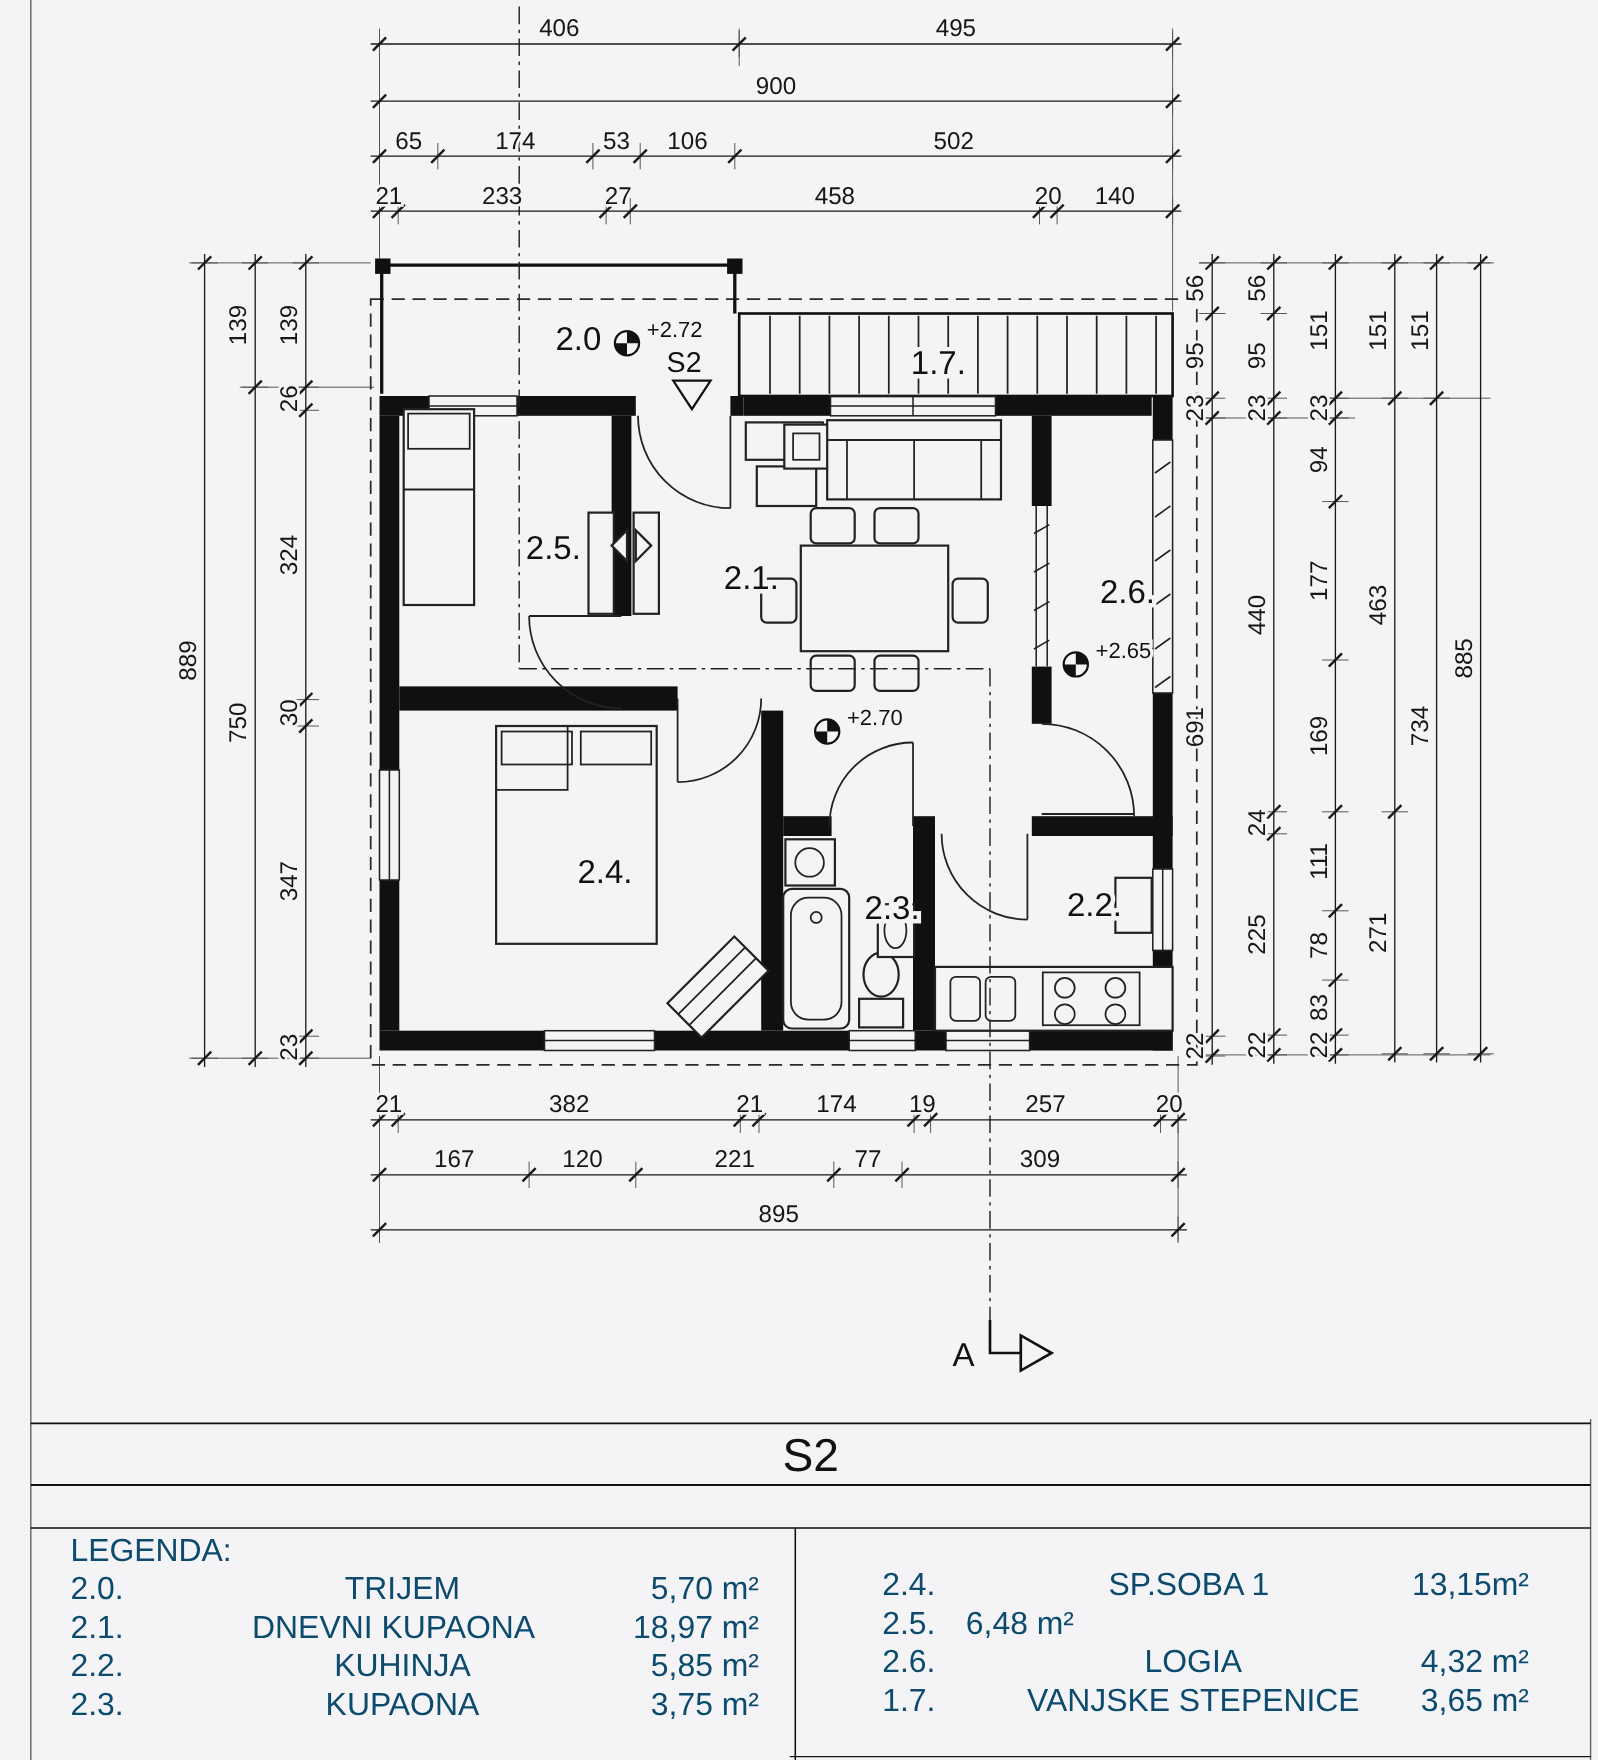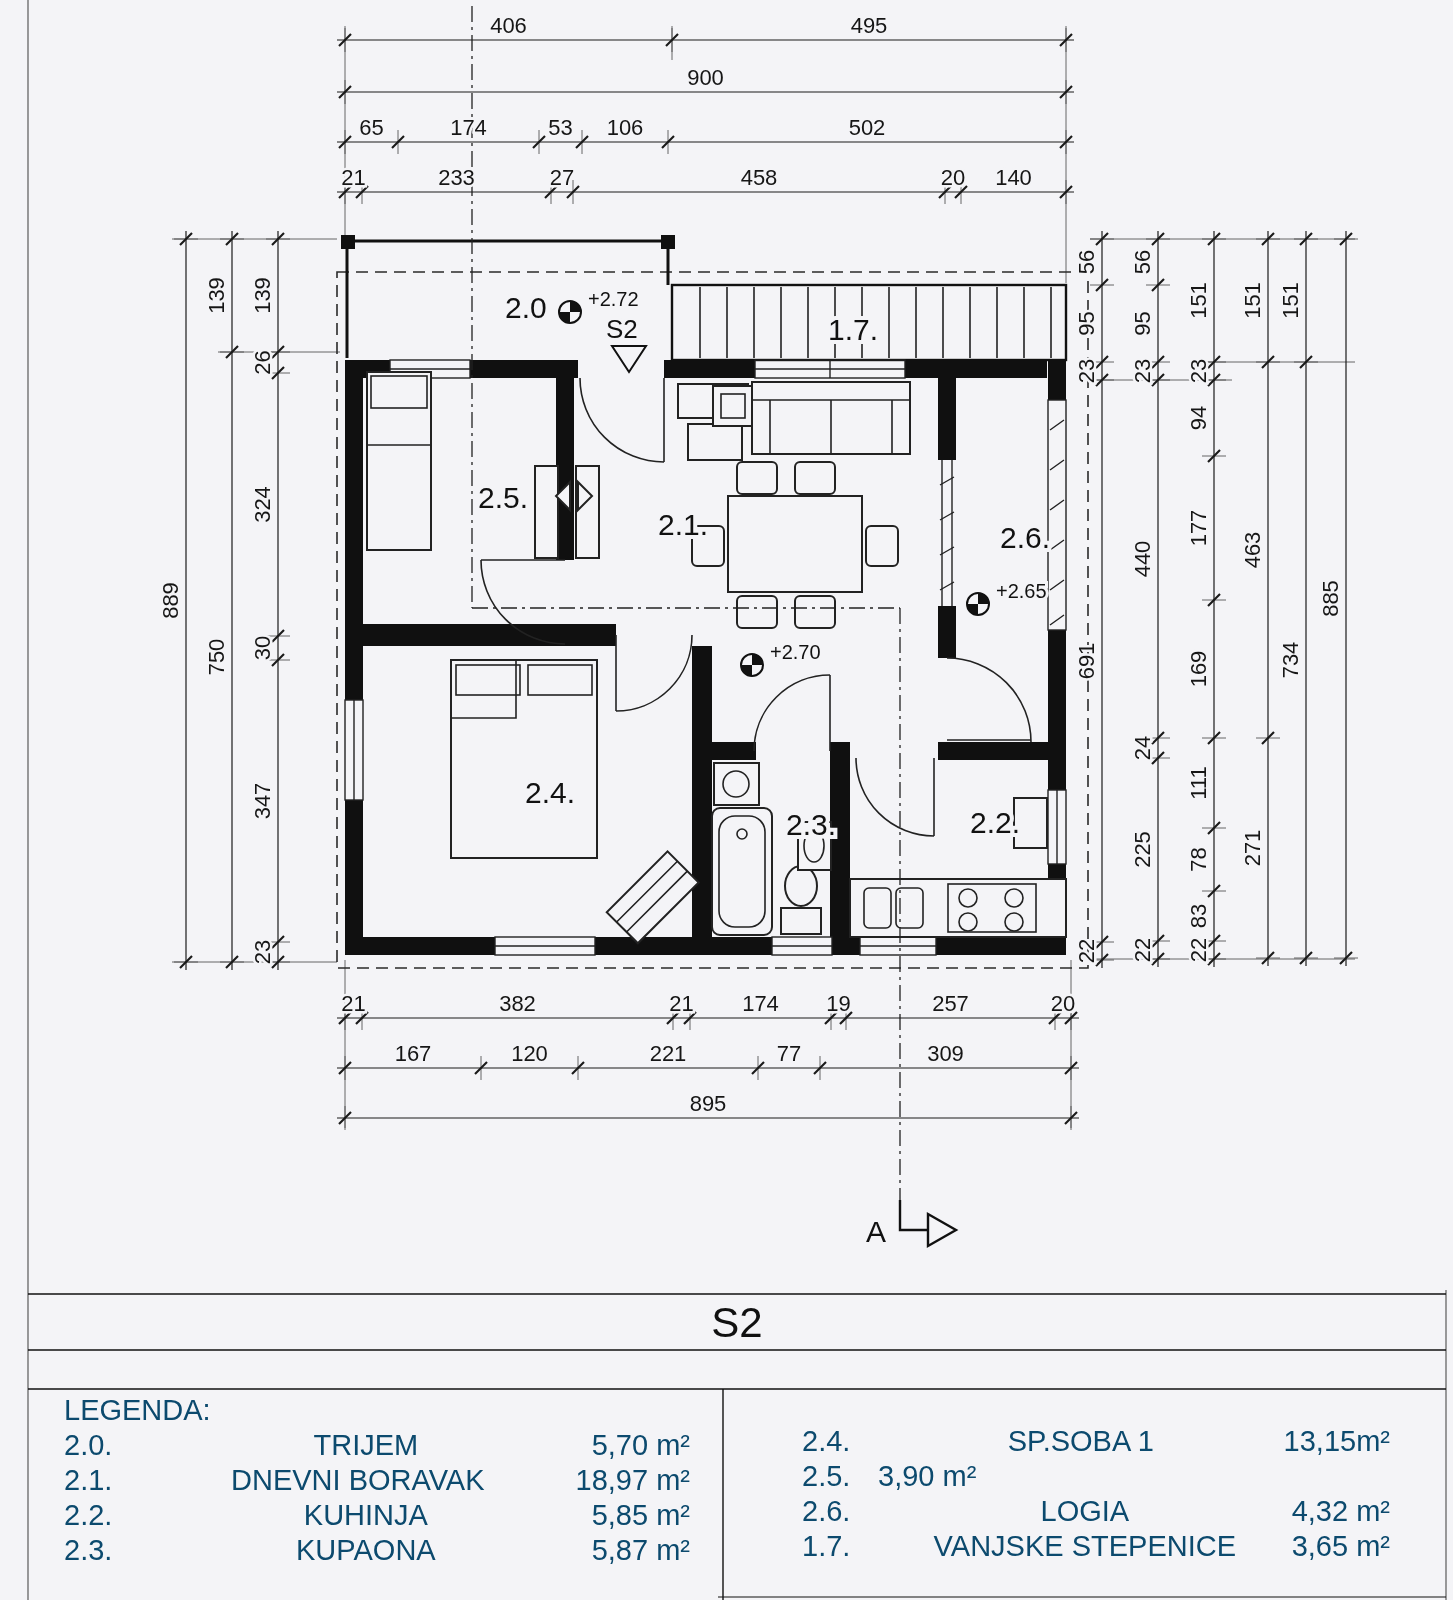--- a/index.html
+++ b/index.html
@@ -574,43 +574,43 @@
 <div class="legend">
   <div class="legend-left">
     <div class="legend-heading">LEGENDA:</div>
     <div class="legend-row">
       <span class="lg-code">2.0.</span>
       <span class="lg-name">TRIJEM</span>
       <span class="lg-area">5,70 m²</span>
     </div>
     <div class="legend-row">
       <span class="lg-code">2.1.</span>
-      <span class="lg-name">DNEVNI BORAVAK</span>
+      <span class="lg-name">DNEVNI KUPAONA</span>
       <span class="lg-area">18,97 m²</span>
     </div>
     <div class="legend-row">
       <span class="lg-code">2.2.</span>
       <span class="lg-name">KUHINJA</span>
       <span class="lg-area">5,85 m²</span>
     </div>
     <div class="legend-row">
       <span class="lg-code">2.3.</span>
       <span class="lg-name">KUPAONA</span>
-      <span class="lg-area">5,87 m²</span>
+      <span class="lg-area">3,75 m²</span>
     </div>
   </div>
   <div class="legend-right">
     <div class="legend-row">
       <span class="lg-code">2.4.</span>
       <span class="lg-name">SP.SOBA 1</span>
       <span class="lg-area">13,15m²</span>
     </div>
     <div class="legend-row">
       <span class="lg-code">2.5.</span>
-      <span class="lg-area">3,90 m²</span>
+      <span class="lg-area">6,48 m²</span>
     </div>
     <div class="legend-row">
       <span class="lg-code">2.6.</span>
       <span class="lg-name">LOGIA</span>
       <span class="lg-area">4,32 m²</span>
     </div>
     <div class="legend-row">
       <span class="lg-code">1.7.</span>
       <span class="lg-name">VANJSKE STEPENICE</span>
       <span class="lg-area">3,65 m²</span>

